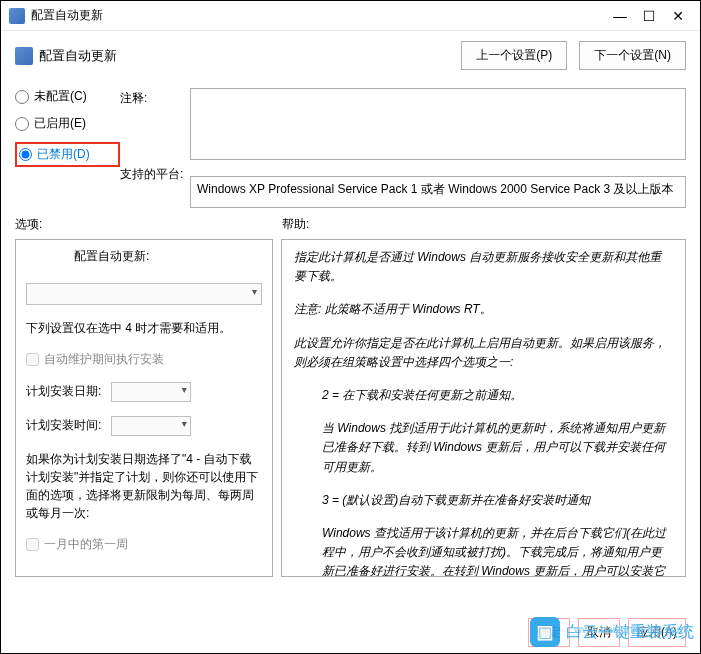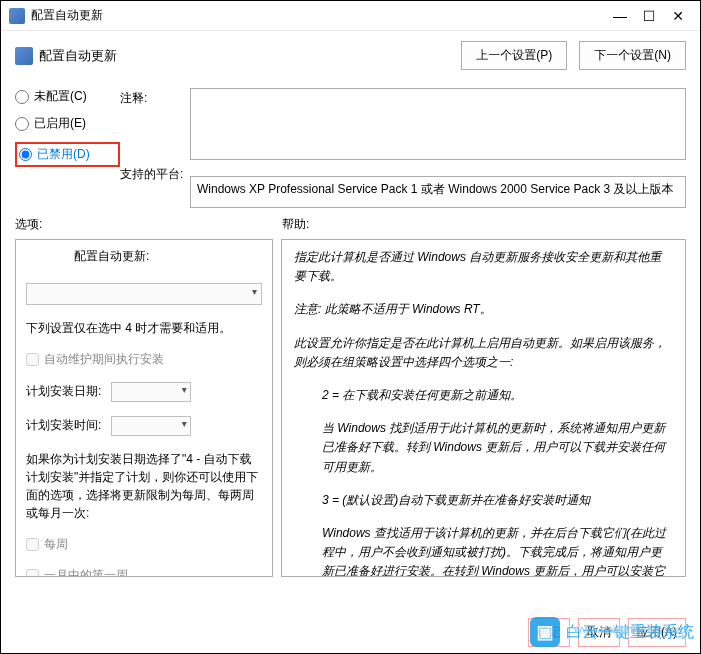--- a/index.html
+++ b/index.html
@@ -127,24 +127,20 @@
       <span>计划安装日期:</span>
       <span class="combo-narrow"></span>
     </div>
     <div style="margin-bottom:14px;">
       <span>计划安装时间:</span>
       <span class="combo-narrow"></span>
     </div>
     <div class="opt-text">如果你为计划安装日期选择了"4 - 自动下载计划安装"并指定了计划，则你还可以使用下面的选项，选择将更新限制为每周、每两周或每月一次:</div>
     <div class="chk-row">
       <input type="checkbox" disabled="" style="">
-      <span>每周</span>
-    </div>
-    <div class="chk-row">
-      <input type="checkbox" disabled="" style="">
       <span>一月中的第一周</span>
     </div>
   </div>
   <div class="help-panel">
     <p>指定此计算机是否通过 Windows 自动更新服务接收安全更新和其他重要下载。</p>
     <p>注意: 此策略不适用于 Windows RT。</p>
     <p>此设置允许你指定是否在此计算机上启用自动更新。如果启用该服务，则必须在组策略设置中选择四个选项之一:</p>
     <p class="indent">2 = 在下载和安装任何更新之前通知。</p>
     <p class="indent">当 Windows 找到适用于此计算机的更新时，系统将通知用户更新已准备好下载。转到 Windows 更新后，用户可以下载并安装任何可用更新。</p>
     <p class="indent">3 = (默认设置)自动下载更新并在准备好安装时通知</p>

